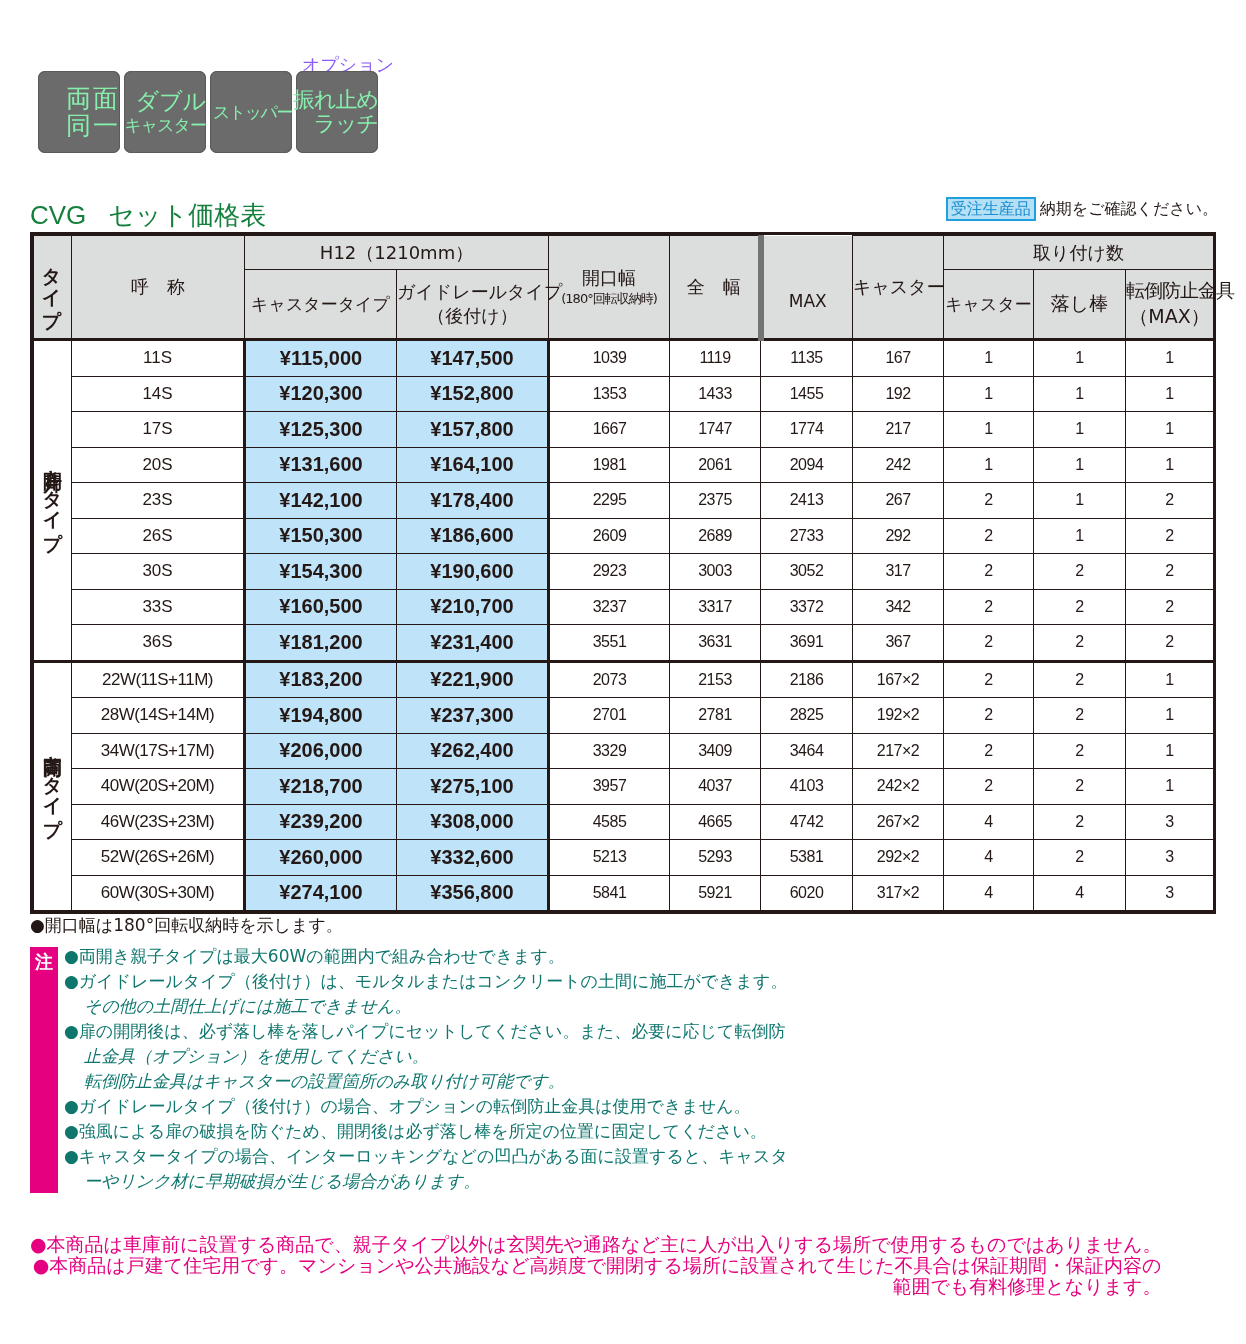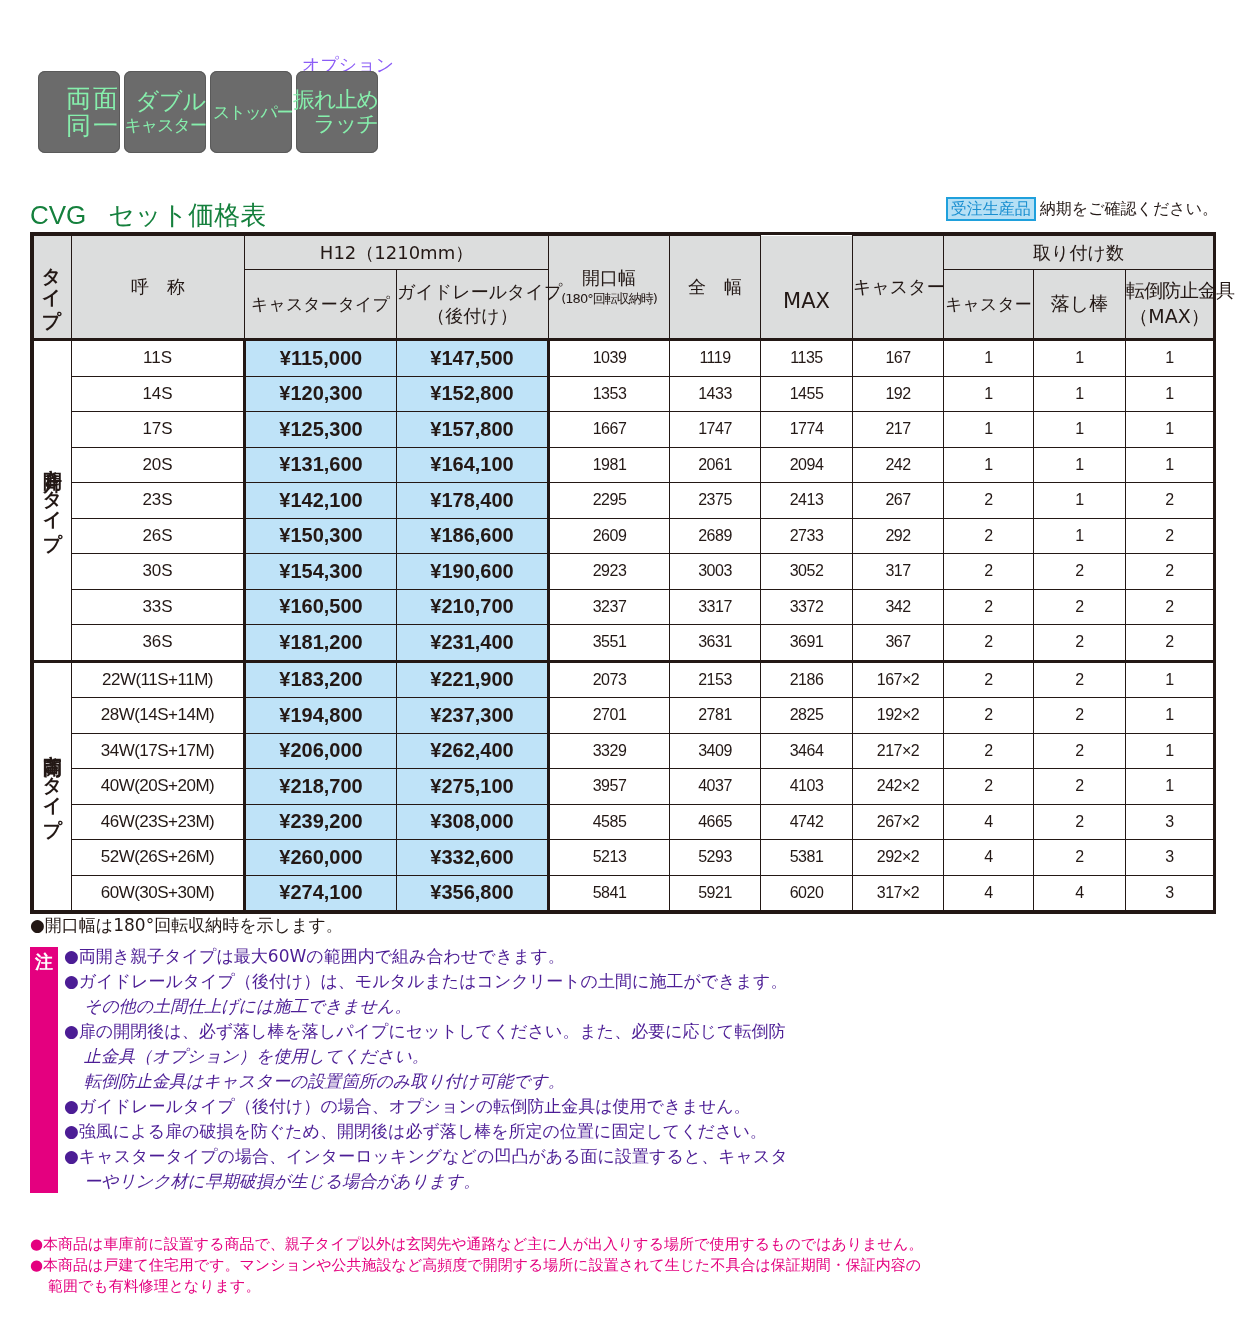--- a/index.html
+++ b/index.html
@@ -49,24 +49,24 @@
   tbody td.group { background:#ffffff; }
   tbody tr.group-sep td { border-top:3px solid #231815; }
   .col-sep-heavy { border-left:3px solid #231815 !important; }
 
   .maxhdr { position:relative; }
 
   
   .note-open { position:absolute; left:30px; top:914px; font-size:17px; white-space:nowrap; }
   .caution-bar { position:absolute; left:30px; top:947px; width:28px; height:246px; background:#e4007f; }
   .caution-bar span { display:block; color:#fff; font-weight:bold; font-size:18px; text-align:center; margin-top:3px; }
-  .notes { position:absolute; left:64px; top:944px; font-size:17px; line-height:25px; color:#4c1d95; }
+  .notes { position:absolute; left:64px; top:944px; font-size:17px; line-height:25px; color:#0f766e; }
   .notes .item { white-space:nowrap; }
   .notes .cont { white-space:nowrap; padding-left:20px;font-style:italic; }
-  .pink-notes { position:absolute; left:30px; top:1234px; font-size:15px; line-height:21px; color:#e4007f; }
+  .pink-notes { position:absolute; left:30px; top:1234px; font-size:19px; line-height:21px; color:#e4007f;text-align:right; }
   .pink-notes .item { white-space:nowrap; }
   .pink-notes .cont { white-space:nowrap; padding-left:18px; }
 </style>
 </head>
 <body>
 
 <div class="option-label">オプション</div>
 <div class="badges">
   <div class="badge b1">
     <span class="l">両面</span>
@@ -111,21 +111,21 @@
   <thead>
     <tr class="h1">
       <th rowspan="2" class="tall"><span class="vt">タイプ</span></th>
       <th rowspan="2" class="tall" style="font-size:18px">呼　称</th>
       <th colspan="2">H12（1210mm）</th>
       <th rowspan="2" class="tall">
         <span class="hdr-big">開口幅</span>
         <span class="hdr-small">(180°回転収納時)</span>
       </th>
       <th rowspan="2" class="tall">全　幅</th>
-      <th rowspan="2" class="tall maxhdr" style="border-top:none; font-size:21px; padding-top:28px; border-left:1px solid #737373;">MAX</th>
+      <th rowspan="2" class="tall maxhdr" style="border-top:none; font-size:17px; padding-top:28px; border-left:6px solid #737373;">MAX</th>
       <th rowspan="2" class="tall">キャスター</th>
       <th colspan="3">取り付け数</th>
     </tr>
     <tr class="h2">
       <th>キャスタータイプ</th>
       <th>
         <span class="hdr-big">ガイドレールタイプ</span>
         <span class="hdr-big">（後付け）</span>
       </th>
       <th>キャスター</th>

